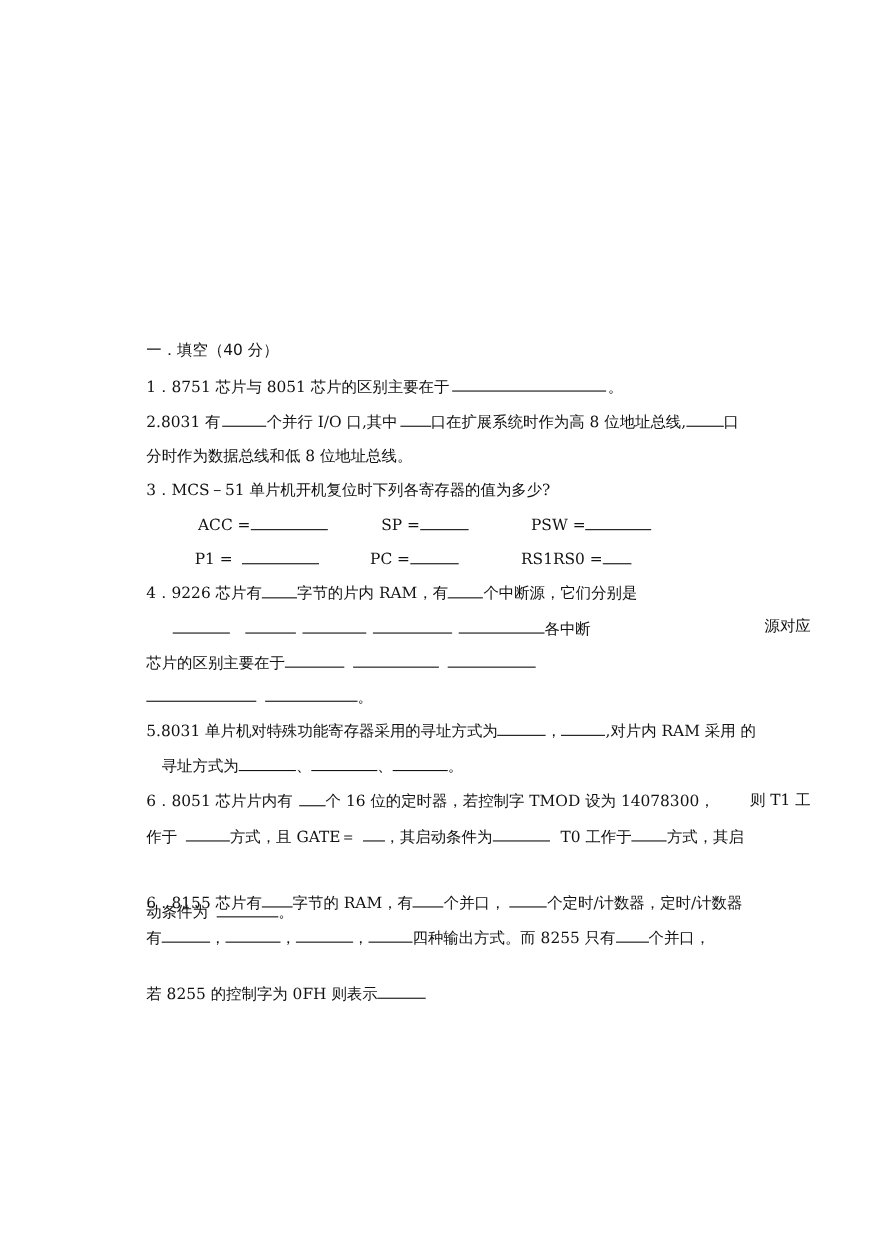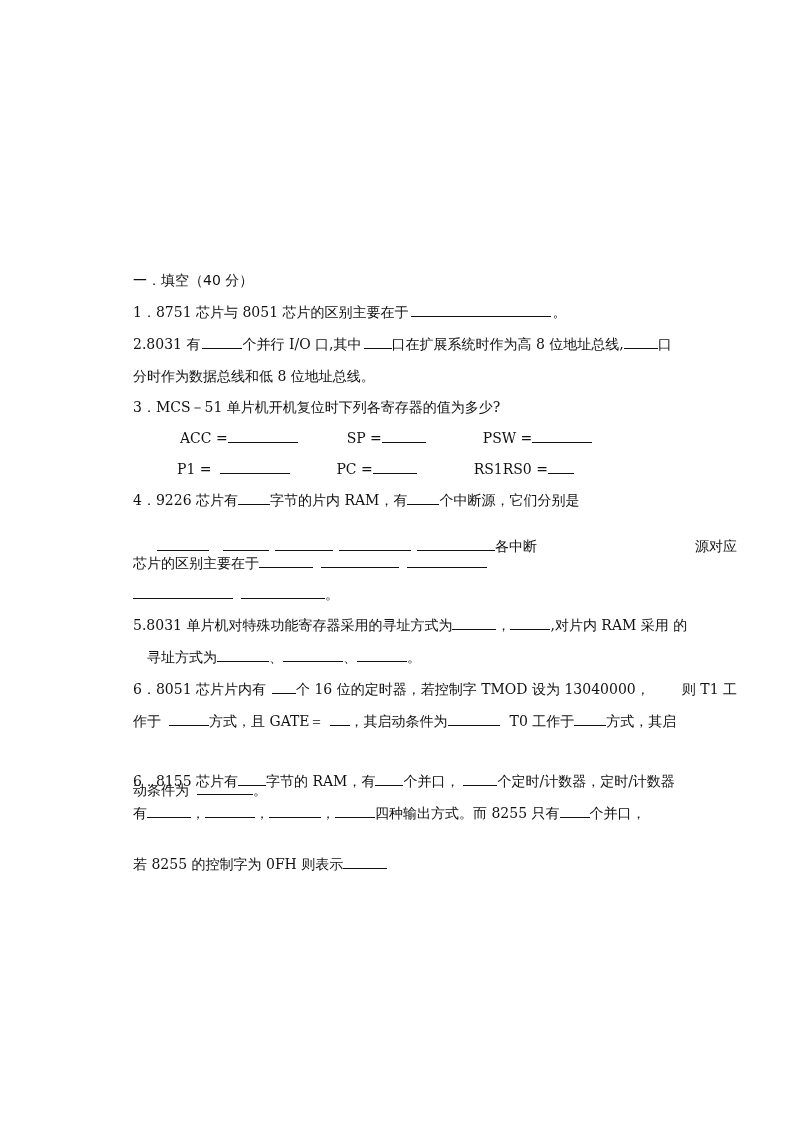--- a/index.html
+++ b/index.html
@@ -1,18 +1,18 @@
 <!DOCTYPE html>
 <html><head>
 <meta charset="utf-8">
 <style>
   html, body { margin: 0; padding: 0; background: #ffffff; }
   body { width: 793px; height: 1122px; position: relative; overflow: hidden;
          font-family: "DejaVu Serif", "Liberation Serif", serif; color: #111; font-size: 14px; }
-  .line { position: absolute; left: 133px; white-space: nowrap; line-height: 20px; }
+  .line { position: absolute; left: 133px; white-space: nowrap; line-height: 20px; margin-top: 39px; }
   .blank { display: inline-block; border-bottom: 1px solid #111; height: 14px; vertical-align: baseline; }
   .heading { font-family: "DejaVu Sans", "Liberation Sans", sans-serif; }
   .gap { display: inline-block; }
 </style>
 </head>
 <body>
 
 <div class="line heading" style="top:270px;">一．填空（40 分）</div>
 
 <div class="line" style="top:302px;">
@@ -36,39 +36,39 @@
   <span>P1 =</span><span class="blank" style="width:70px;margin-left:8px;"></span>
   <span class="gap" style="width:38px;"></span>
   <span>PC  =</span><span class="blank" style="width:44px;"></span>
   <span class="gap" style="width:48px;"></span>
   <span>RS1RS0   =</span><span class="blank" style="width:26px;"></span>
 </div>
 
 <div class="line" style="top:490px;">
   <span>4．9226 芯片有</span><span class="blank" style="width:32px;"></span><span>字节的片内 RAM，有</span><span class="blank" style="width:32px;"></span><span>个中断源，它们分别是</span>
 </div>
-<div class="line" style="top:536px;left:157px;width:580px;">
+<div class="line" style="top:522px;left:157px;width:580px;font-family:Liberation Mono, monospace;">
   <span class="blank" style="width:52px;"></span><span class="gap" style="width:14px;"></span><span class="blank" style="width:46px;"></span><span class="gap" style="width:6px;"></span><span class="blank" style="width:58px;"></span><span class="gap" style="width:6px;"></span><span class="blank" style="width:72px;"></span><span class="gap" style="width:6px;"></span><span class="blank" style="width:78px;"></span><span>各中断</span><span style="position:absolute;right:0;">源对应</span>
 </div>
 <div class="line" style="top:553px;">
   <span>芯片的区别主要在于</span><span class="blank" style="width:54px;"></span><span class="gap" style="width:8px;"></span><span class="blank" style="width:78px;"></span><span class="gap" style="width:8px;"></span><span class="blank" style="width:80px;"></span>
 </div>
 <div class="line" style="top:584px;">
   <span class="blank" style="width:100px;"></span><span class="gap" style="width:8px;"></span><span class="blank" style="width:84px;"></span><span>。</span>
 </div>
 
 <div class="line" style="top:615px;">
   <span>5.8031 单片机对特殊功能寄存器采用的寻址方式为</span><span class="blank" style="width:44px;"></span><span>，</span><span class="blank" style="width:40px;"></span><span>,对片内 RAM 采用  的</span>
 </div>
 <div class="line" style="top:647px;left:147px;">
   <span>寻址方式为</span><span class="blank" style="width:52px;"></span><span>、</span><span class="blank" style="width:60px;"></span><span>、</span><span class="blank" style="width:50px;"></span><span>。</span>
 </div>
 
 <div class="line" style="top:679px;width:604px;">
-  <span>6．8051 芯片片内有</span><span class="blank" style="width:24px;margin-left:6px;"></span><span>个 16 位的定时器，若控制字 TMOD 设为 13040000，</span><span style="position:absolute;right:0;">则 T1 工</span>
+  <span>6．8051 芯片片内有</span><span class="blank" style="width:24px;margin-left:6px;"></span><span>个 16 位的定时器，若控制字 TMOD 设为 14078300，</span><span style="position:absolute;right:0;">则 T1 工</span>
 </div>
 <div class="line" style="top:711px;width:604px;">
   <span>作于</span><span class="blank" style="width:40px;margin-left:8px;"></span><span>方式，且 GATE＝</span><span class="blank" style="width:20px;margin-left:6px;"></span><span>，其启动条件为</span><span class="blank" style="width:52px;"></span><span class="gap" style="width:10px;"></span><span>T0 工作于</span><span class="blank" style="width:32px;"></span><span>方式，其启</span>
 </div>
 <div class="line" style="top:780px;">
   <span>动条件为</span><span class="blank" style="width:56px;margin-left:8px;"></span><span>。</span>
 </div>
 
 <div class="line" style="top:771px;">
   <span>6．8155 芯片有</span><span class="blank" style="width:28px;"></span><span>字节的 RAM，有</span><span class="blank" style="width:28px;"></span><span>个并口，</span><span class="blank" style="width:34px;margin-left:4px;"></span><span>个定时/计数器，定时/计数器</span>

